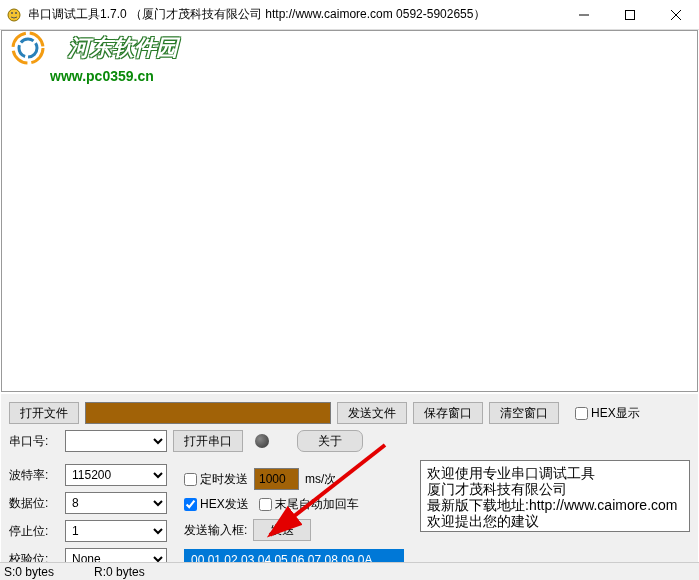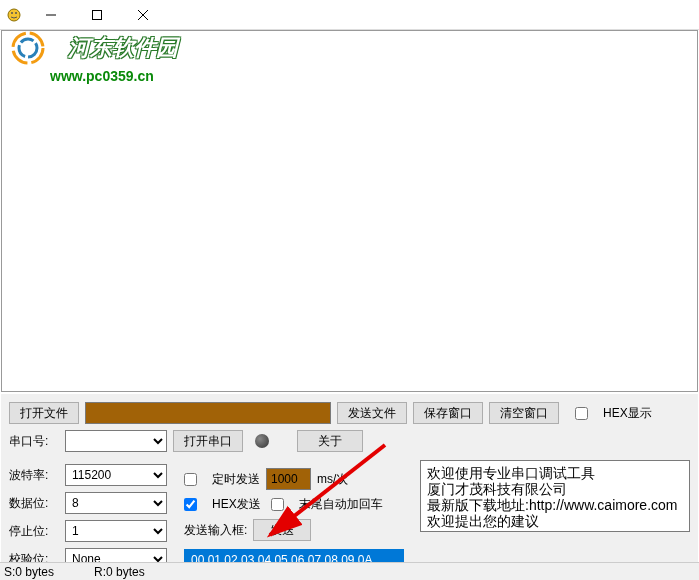--- a/index.html
+++ b/index.html
@@ -25,21 +25,21 @@
     .row-label { width: 50px; flex-shrink: 0; }
     
     .btn { background: #e1e1e1; border: 1px solid #adadad; padding: 2px 10px; cursor: pointer; font-size: 12px; height: 22px; }
     
     .text-input { border: 1px solid #7a7a7a; background: #a16207; padding: 2px 4px; font-size: 12px; height: 22px; }
     .text-input.wide { width: 246px; }
     .text-input.num { width: 45px; }
     
     .combo { border: 1px solid #7a7a7a; background: #fff; padding: 1px 2px; font-size: 12px; height: 22px; width: 102px; }
     
-    .checkbox-wrap { display: flex; align-items: center; gap: 15px; }
+    .checkbox-wrap { display: flex; align-items: center; gap: 3px; }
     .checkbox-wrap input { width: 13px; height: 13px; }
     
     .send-input-row { display: flex; align-items: center; gap: 6px; }
     .send-text-input { border: 1px solid #0078d7; background: #0078d7; color: #fff; padding: 3px 6px; font-size: 12px; width: 220px; margin-top:2px;}
     
     .info-box { position: absolute; right: 8px; bottom: 30px; width: 270px; height: 72px; border: 1px solid #7a7a7a; background: #fff; padding: 4px 6px; font-size: 14px; line-height: 16px; }
     
     .grid-lower { display: flex; gap: 10px; }
     .col-left { width: 165px; }
     .col-right { flex: 1; }
@@ -53,20 +53,21 @@
 
 <div class="titlebar">
   <span class="titlebar-icon">
     <svg width="14" height="14" viewBox="0 0 14 14">
         <circle cx="7" cy="7" r="6" fill="#f4c430" stroke="#8a6d00"></circle>
         <circle cx="5" cy="5" r="1" fill="#555"></circle>
         <circle cx="9" cy="5" r="1" fill="#555"></circle>
         <path d="M4 9 Q7 11 10 9" stroke="#555" fill="none"></path>
       </svg>
   </span>
+  <span class="titlebar-text">串口调试工具1.7.0 （厦门才茂科技有限公司 http://www.caimore.com 0592-5902655）</span>
   <div class="window-controls">
     <div class="window-btn">
         <svg width="10" height="10">
           <line x1="0" y1="5" x2="10" y2="5" stroke="#000"></line>
         </svg>
       </div>
     <div class="window-btn">
         <svg width="10" height="10">
           <rect x="0.5" y="0.5" width="9" height="9" fill="none" stroke="#000"></rect>
         </svg>
@@ -107,21 +108,21 @@
       <input type="checkbox" style="">
       <span>HEX显示</span>
     </label>
   </div>
 
   <div class="row">
     <span class="row-label">串口号:</span>
     <select class="combo"><option></option></select>
     <button class="btn">打开串口</button>
     <span style="display:inline-block;width:14px;height:14px;border-radius:50%;background:radial-gradient(circle at 35% 35%, #888, #333);margin:0 6px;"></span>
-    <button class="btn" style="margin-left:16px;padding:2px 20px;">关于</button>
+    <button class="btn" style="margin-left:16px;padding:2px 20px;border-radius:7px;">关于</button>
   </div>
 
   <div style="height:6px;"></div>
 
   <div class="grid-lower">
     <div class="col-left">
       <div class="row">
         <span class="row-label">波特率:</span>
         <select class="combo"><option>115200</option></select>
       </div>

